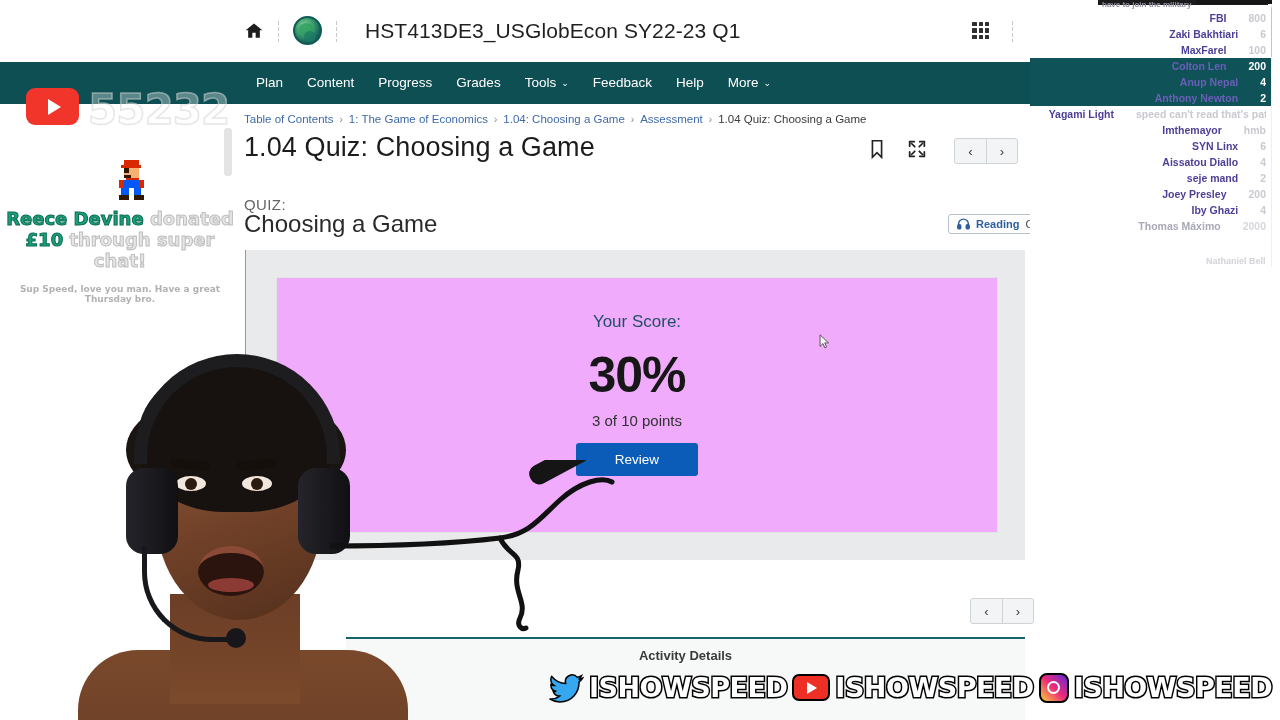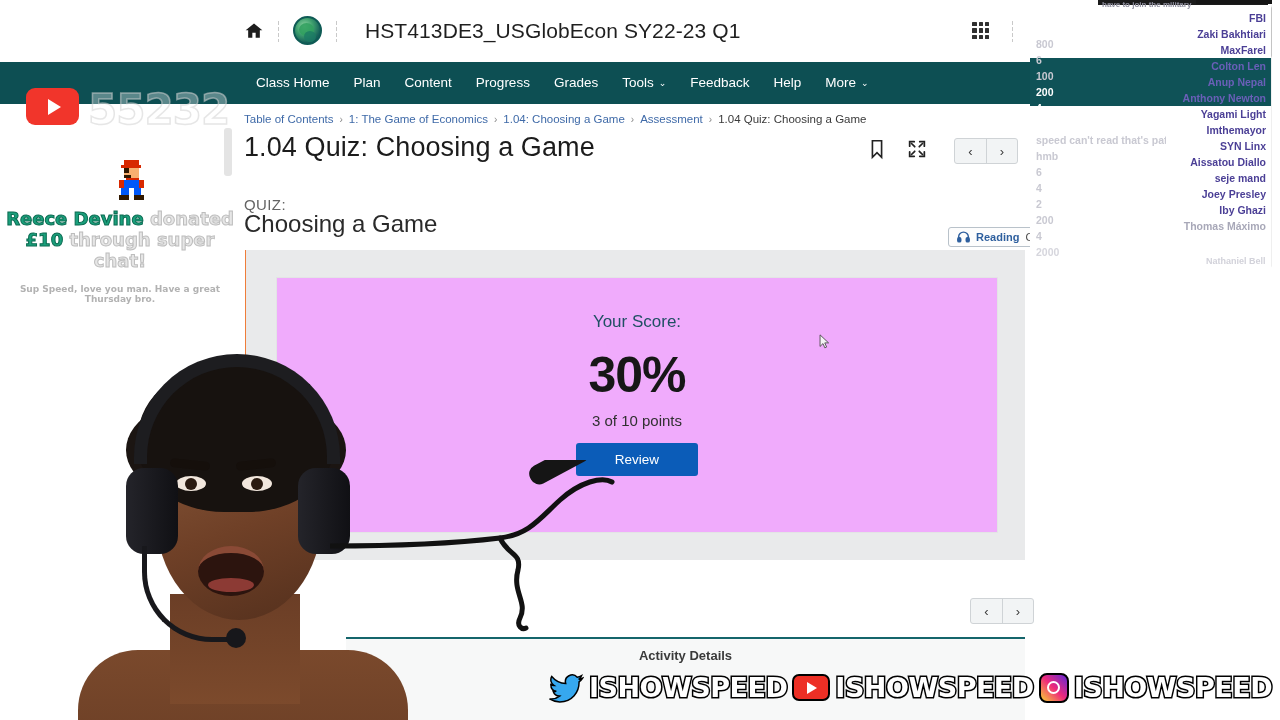--- a/index.html
+++ b/index.html
@@ -147,21 +147,21 @@
   
   .quiz-kicker {
     position: absolute; left: 244px; top: 196px;
     font-size: 15px; color: #646464; letter-spacing: .4px;
   }
   .quiz-name {
     position: absolute; left: 244px; top: 210px;
     font-size: 24px; color: #2a2a2a; font-weight: 400;
   }
   .reading-toggle {
-    position: absolute; left: 948px; top: 227px;
+    position: absolute; left: 948px; top: 214px;
     display: flex; align-items: center; gap: 6px;
     border: 1px solid #b9c2ca; border-radius: 3px;
     background: #fdfdfd; padding: 3px 8px; cursor: pointer;
   }
   .reading-toggle .lbl { font-size: 11px; color: #2e5f9e; font-weight: 600; }
   .reading-toggle .state { font-size: 11px; color: #4a4a4a; }
 
   
   .accent-bar {
     position: absolute; left: 245px; top: 250px;
@@ -354,23 +354,23 @@
   .chat-topline {
     position: absolute; left: 68px; top: 0; right: 12px; height: 5px;
     background: #1b1b1b;
   }
   .chat-partial {
     position: absolute; left: 72px; top: 0;
     font-size: 8px; color: #8f8f9e; font-weight: 700;
     white-space: nowrap; filter: blur(.4px);
   }
   .chat-row {
-    display: flex; align-items: baseline; gap: 10px;
+    display: flex; align-items: baseline; gap: 22px;
     height: 16px; padding: 0 14px 0 6px;
-    font-size: 10.5px; line-height: 16px; flex-direction: column;
+    font-size: 10.5px; line-height: 16px;
   }
   .chat-row .nm {
     font-weight: 700; color: #4b3f96; text-align: right;
     flex: 0 0 auto; margin-left: auto;
   }
   .chat-row .msg {
     color: #c9c9d2; font-weight: 700; flex: 0 0 auto;
     max-width: 130px; overflow: hidden; white-space: nowrap;
   }
   .chat-row.hl { background: #0f5257; }
@@ -492,21 +492,20 @@
           </svg>
           <span class="bell-dot"></span>
         </span>
         <span class="vdots"></span>
         <span class="avatar">DW</span>
         <span class="uname">Darren Watkins Jr.</span>
       </span>
     </div>
 
     <div class="navbar">
-      <span class="navlink"><span>Class Home</span></span>
       <span class="navlink"><span>Plan</span></span>
       <span class="navlink"><span>Content</span></span>
       <span class="navlink"><span>Progress</span></span>
       <span class="navlink"><span>Grades</span></span>
       <span class="navlink"><span>Tools</span><span class="caret">⌄</span></span>
       <span class="navlink"><span>Feedback</span></span>
       <span class="navlink"><span>Help</span></span>
       <span class="navlink"><span>More</span><span class="caret">⌄</span></span>
     </div>
 

